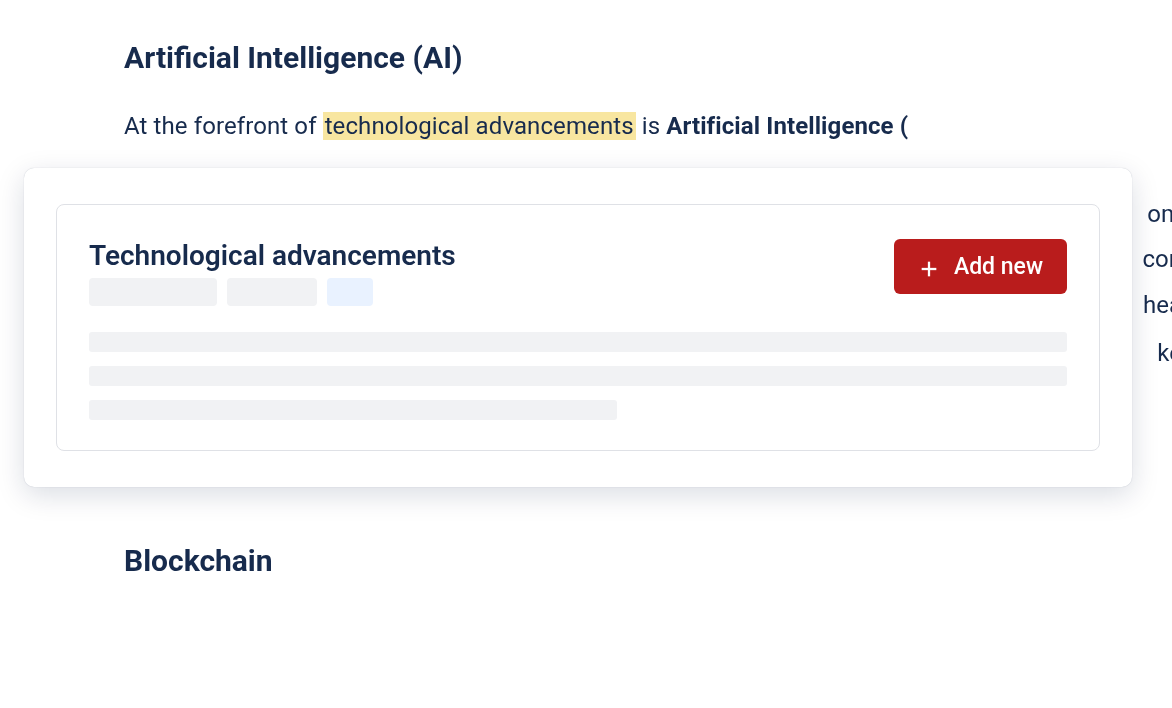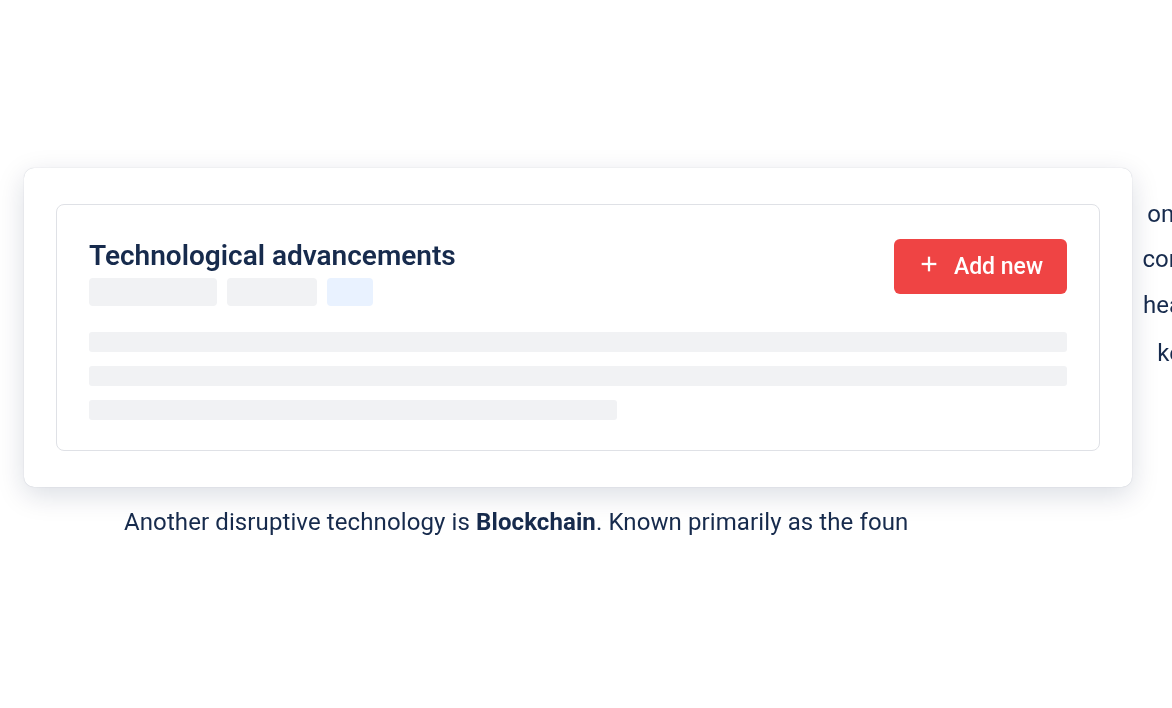--- a/index.html
+++ b/index.html
@@ -60,30 +60,30 @@
       justify-content: space-between;
       align-items: flex-start;
       margin-bottom: 4px;
     }
     .popup-title {
       font-size: 28px;
       font-weight: 600;
       color: #172B4D;
     }
     .add-new-btn {
-      background: #ef4444;
+      background: #b91c1c;
       color: #ffffff;
       border: none;
       border-radius: 6px;
       padding: 14px 24px;
       font-size: 23px;
       font-weight: 500;
       cursor: pointer;
       display: flex;
-      align-items: flex-start;
+      align-items: flex-end;
       gap: 14px;
       font-family: inherit;
     }
     .plus-icon {
       width: 22px;
       height: 22px;
       display: flex;
       align-items: center;
       justify-content: center;
     }
@@ -149,32 +149,33 @@
       font-size: 30px;
       font-weight: 700;
       color: #172B4D;
       margin-bottom: 30px;
     }
   </style>
 </head>
 <body>
 
 <div class="content">
-
+  <h2 class="heading">Artificial Intelligence (AI)</h2>
+
+  <p class="paragraph">
+    <span>At the forefront of </span><span class="highlight">technological advancements</span><span> is </span><span class="bold">Artificial Intelligence (</span>
+  </p>
 
   <div class="background-text bg-text-1">om</div>
   <div class="background-text bg-text-2">con</div>
   <div class="background-text bg-text-3">hea</div>
   <div class="background-text bg-text-4">ke </div>
 
   <h2 class="heading heading-2">Blockchain</h2>
 
-  <p class="paragraph">
-    <span>Another disruptive technology is </span><span class="bold">Blockchain</span><span>. Known primarily as the foun</span>
-  </p>
 </div>
 
 <div class="popup-overlay">
   <div class="popup-card">
     <div class="popup-header">
       <div>
         <div class="popup-title">Technological advancements</div>
         <div class="placeholder-pills">
           <div class="pill pill-1"></div>
           <div class="pill pill-2"></div>

